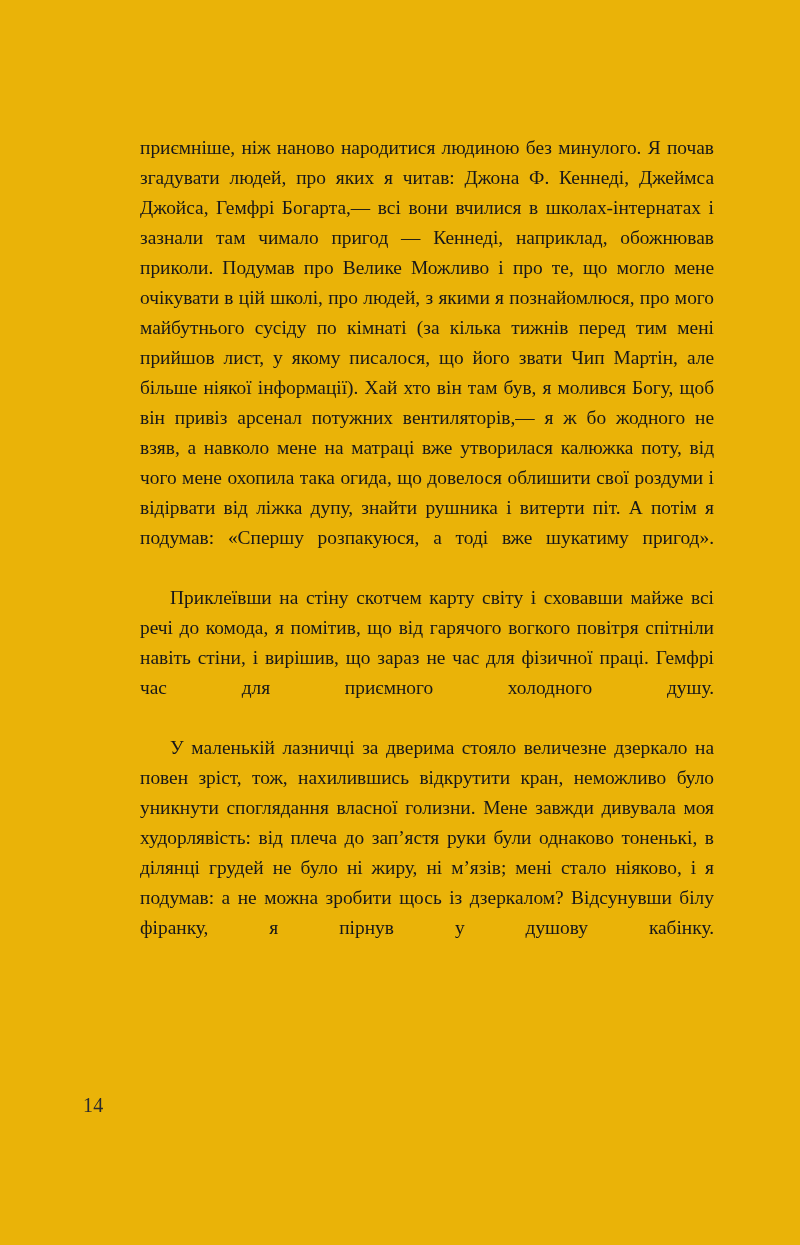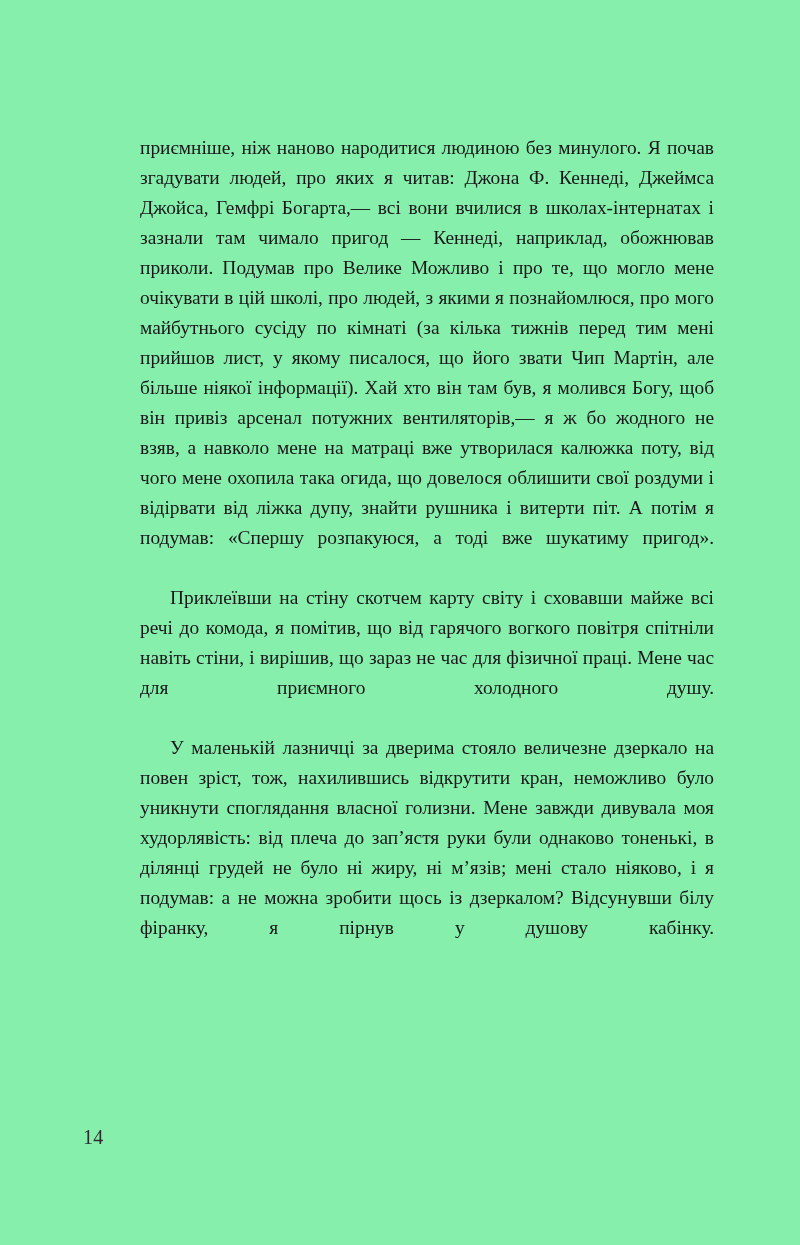--- a/index.html
+++ b/index.html
@@ -6,21 +6,21 @@
   html, body {
     margin: 0;
     padding: 0;
     background: #ffffff;
   }
 
   .page {
     position: relative;
     width: 800px;
     height: 1245px;
-    background: #86efac;
+    background: #eab308;
     overflow: hidden;
     box-sizing: border-box;
   }
 
   .text-block {
     position: absolute;
     left: 140px;
     top: 133px;
     width: 574px;
     font-family: "Liberation Serif", "DejaVu Serif", serif;
@@ -47,34 +47,34 @@
   
   .para::after {
     content: "";
     display: inline-block;
     width: 100%;
   }
 
   .folio {
     position: absolute;
     left: 83px;
-    top: 1124px;
+    top: 1092px;
     font-family: "Liberation Serif", "DejaVu Serif", serif;
     font-size: 20px;
     line-height: 26px;
     color: #2b2b2e;
     letter-spacing: 0.01em;
   }
 </style>
 </head>
 <body>
 
 <div class="page">
 
   <div class="text-block">
     <p class="para">приємніше, ніж наново народитися людиною без минулого. Я почав згадувати людей, про яких я читав: Джона Ф. Кеннеді, Джеймса Джойса, Гемфрі Богарта,— всі вони вчилися в школах-інтернатах і зазнали там чимало пригод — Кеннеді, наприклад, обожнював приколи. Подумав про Велике Можливо і про те, що могло мене очікувати в цій школі, про людей, з якими я познайомлюся, про мого майбутнього сусіду по кімнаті (за кілька тижнів перед тим мені прийшов лист, у якому писалося, що його звати Чип Мартін, але більше ніякої інформації). Хай хто він там був, я молився Богу, щоб він привіз арсенал потужних вентиляторів,— я ж бо жодного не взяв, а навколо мене на матраці вже утворилася калюжка поту, від чого мене охопила така огида, що довелося облишити свої роздуми і відірвати від ліжка дупу, знайти рушника і витерти піт. А потім я подумав: «Спершу розпакуюся, а тоді вже шукатиму пригод».</p>
-    <p class="para indent">Приклеївши на стіну скотчем карту світу і сховавши майже всі речі до комода, я помітив, що від гарячого вогкого повітря спітніли навіть стіни, і вирішив, що зараз не час для фізичної праці. Мене час для приємного холодного душу.</p>
+    <p class="para indent">Приклеївши на стіну скотчем карту світу і сховавши майже всі речі до комода, я помітив, що від гарячого вогкого повітря спітніли навіть стіни, і вирішив, що зараз не час для фізичної праці. Гемфрі час для приємного холодного душу.</p>
     <p class="para indent">У маленькій лазничці за дверима стояло величезне дзеркало на повен зріст, тож, нахилившись відкрутити кран, неможливо було уникнути споглядання власної голизни. Мене завжди дивувала моя худорлявість: від плеча до зап’ястя руки були однаково тоненькі, в ділянці грудей не було ні жиру, ні м’язів; мені стало ніяково, і я подумав: а не можна зробити щось із дзеркалом? Відсунувши білу фіранку, я пірнув у душову кабінку.</p>
   </div>
 
   <div class="folio">14</div>
 
 </div>
 
 </body></html>

